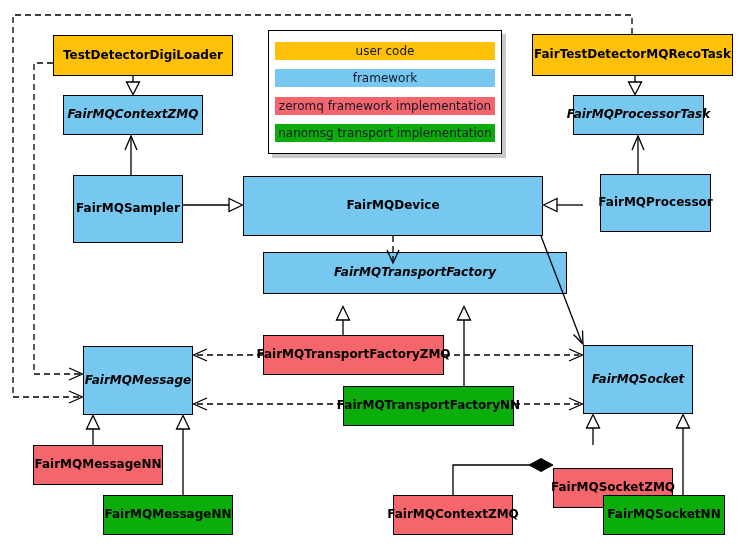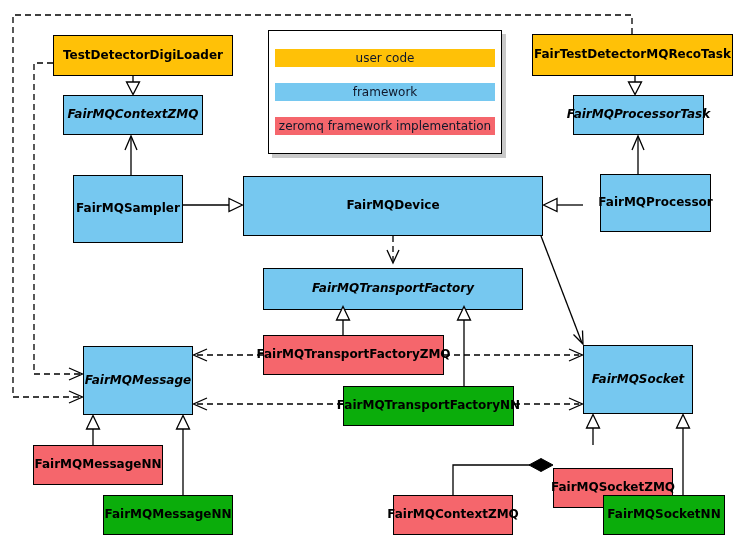--- a/index.html
+++ b/index.html
@@ -15,21 +15,21 @@
   .nn{background:var(--c-nn,#0BAD0B);}
 
   
   #n-digiloader{left:53px;top:35px;width:180px;height:41px;}
   #n-samplertask{left:63px;top:95px;width:140px;height:40px;}
   #n-sampler{left:73px;top:175px;width:110px;height:68px;}
   #n-recotask{left:532px;top:34px;width:201px;height:42px;}
   #n-processortask{left:573px;top:95px;width:131px;height:40px;}
   #n-processor{left:600px;top:174px;width:111px;height:58px;}
   #n-device{left:243px;top:176px;width:300px;height:60px;}
-  #n-transportfactory{left:263px;top:268px;width:260px;height:42px;}
+  #n-transportfactory{left:263px;top:252px;width:304px;height:42px;}
   #n-factoryzmq{left:263px;top:335px;width:181px;height:40px;}
   #n-factorynn{left:343px;top:386px;width:171px;height:40px;}
   #n-message{left:83px;top:346px;width:110px;height:69px;}
   #n-socket{left:583px;top:345px;width:110px;height:69px;}
   #n-messagezmq{left:33px;top:445px;width:130px;height:40px;}
   #n-messagenn{left:103px;top:495px;width:130px;height:40px;}
   #n-contextzmq{left:393px;top:495px;width:120px;height:40px;}
   #n-socketzmq{left:553px;top:468px;width:120px;height:40px;}
   #n-socketnn{left:603px;top:495px;width:122px;height:40px;}
 
@@ -68,20 +68,21 @@
   <div class="node zmq" id="n-messagezmq">FairMQMessageNN</div>
   <div class="node nn" id="n-messagenn">FairMQMessageNN</div>
   <div class="node zmq" id="n-contextzmq">FairMQContextZMQ</div>
   <div class="node zmq" id="n-socketzmq">FairMQSocketZMQ</div>
   <div class="node nn" id="n-socketnn">FairMQSocketNN</div>
 
   <div id="legend">
     <div class="legend-bar user">user code</div>
     <div class="legend-bar framework">framework</div>
     <div class="legend-bar zmq">zeromq framework implementation</div>
+    <div class="legend-bar nn">nanomsg transport implementation</div>
   </div>
 
   <svg id="edges" width="748" height="549" viewBox="0 0 748 549">
 
     <g>
       <line class="ln" x1="133" y1="76" x2="133" y2="82"></line>
       <polygon class="tri" points="133,94.5 126.5,82 139.5,82"></polygon>
     </g>
 
     <g>

